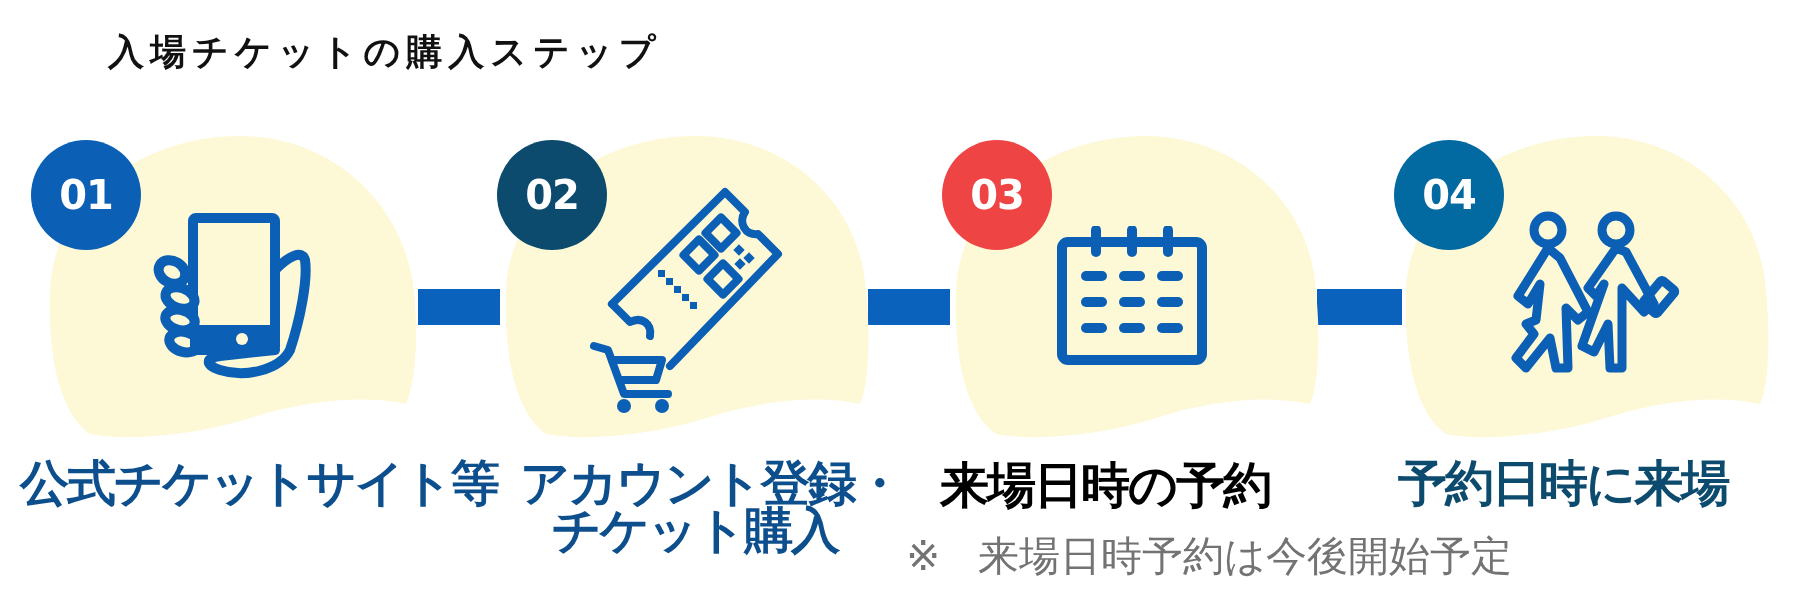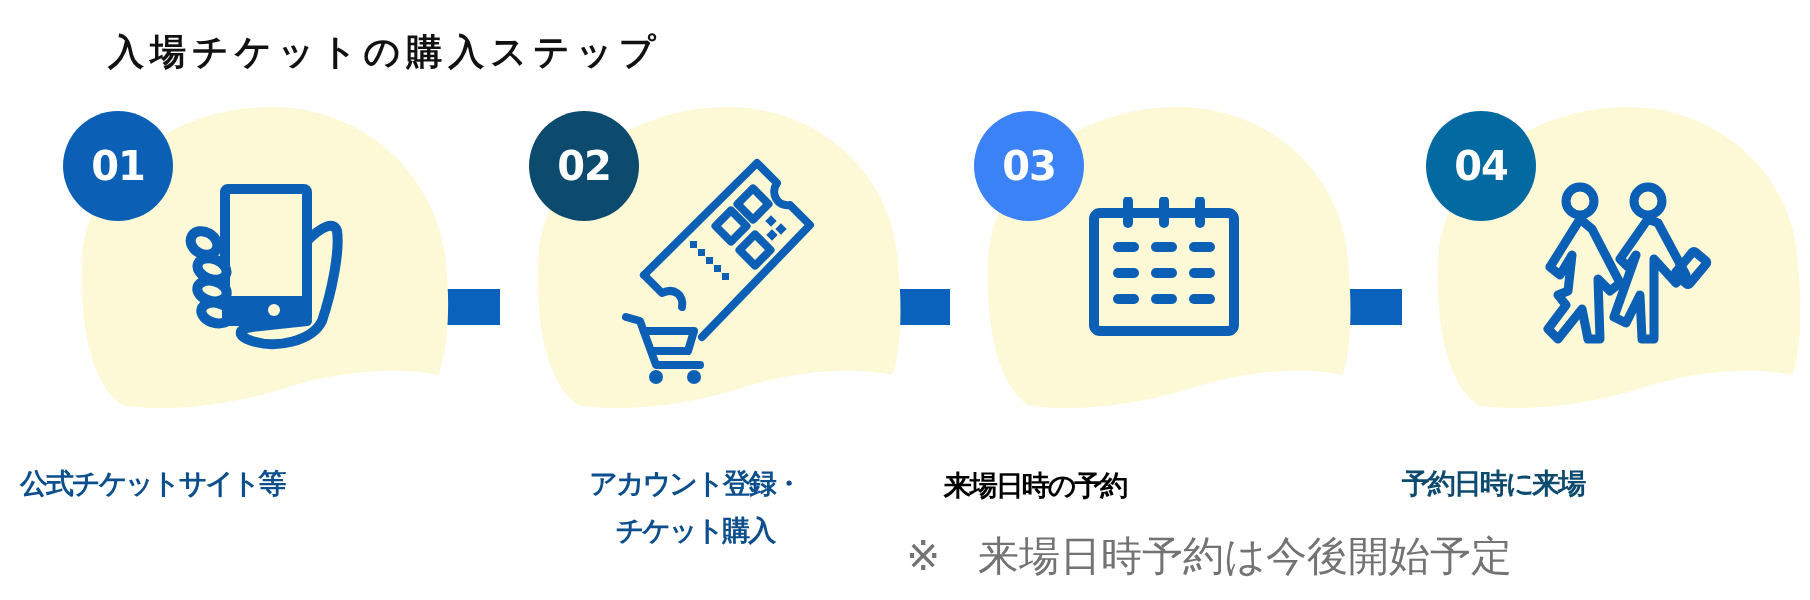--- a/index.html
+++ b/index.html
@@ -1,27 +1,27 @@
 <!DOCTYPE html>
 <html><head>
 <meta charset="utf-8">
 <style>
   html, body { margin:0; padding:0; background:#ffffff; }
   body { width:1810px; height:600px; position:relative; overflow:hidden;
          font-family:"DejaVu Sans", "Liberation Sans", sans-serif; }
   .title { position:absolute; left:108px; top:28px; font-size:36px; font-weight:bold;
            color:#111111; letter-spacing:6px; line-height:48px; white-space:nowrap; }
-  .step { position:absolute; top:83px; width:440px; height:340px;margin-left:32px; }
+  .step { position:absolute; top:112px; width:440px; height:340px; }
   .blob { position:absolute; left:0; top:0; }
   .num { position:absolute; width:110px; height:110px; border-radius:50%;
          display:flex; align-items:center; justify-content:center;
          color:#ffffff; font-weight:bold; font-size:40px; letter-spacing:-1px; }
   .icon { position:absolute; }
   .connector { position:absolute; top:289px; height:36px; }
-  .label { position:absolute; font-weight:bold; font-size:28px; line-height:47px;
+  .label { position:absolute; font-weight:bold; font-size:49px; line-height:47px;
            white-space:nowrap; text-align:center; letter-spacing:-2px; }
   .note { position:absolute; left:906px; top:534px; font-size:41px; color:#737373;
           white-space:nowrap; line-height:44px; }
   .note .mark { display:inline-block; width:72px; }
 </style>
 </head>
 <body>
 
 <div class="title">入場チケットの購入ステップ</div>
 
@@ -94,21 +94,21 @@
       <line x1="68" y1="50" x2="84" y2="50"></line>
       <line x1="106" y1="50" x2="122" y2="50"></line>
       <line x1="30" y1="76" x2="46" y2="76"></line>
       <line x1="68" y1="76" x2="84" y2="76"></line>
       <line x1="106" y1="76" x2="122" y2="76"></line>
       <line x1="30" y1="102" x2="46" y2="102"></line>
       <line x1="68" y1="102" x2="84" y2="102"></line>
       <line x1="106" y1="102" x2="122" y2="102"></line>
     </g>
   </svg>
-  <div class="num" style="left:36px;top:28px;background:#3b82f6;">03</div>
+  <div class="num" style="left:36px;top:28px;background:#ef4444;">03</div>
 </div>
 
 <div class="step" style="left:1356px;">
   <svg class="blob" width="440" height="340" viewBox="0 0 440 340">
     <path d="M240 24 C330 24 405 90 410 180 C416 240 410 280 404 292 C358 282 300 290 250 306 C200 322 130 330 90 322 C58 300 48 240 50 180 C52 90 140 24 240 24 Z" fill="#fdf8d6"></path>
   </svg>
   <svg class="icon" style="left:142px;top:96px;" width="190" height="170" viewBox="0 0 190 170">
     <g fill="none" stroke="#0b5fb4" stroke-width="9" stroke-linejoin="round" stroke-linecap="round">
       <circle cx="50" cy="22" r="14"></circle>
       <circle cx="118" cy="22" r="14"></circle>

